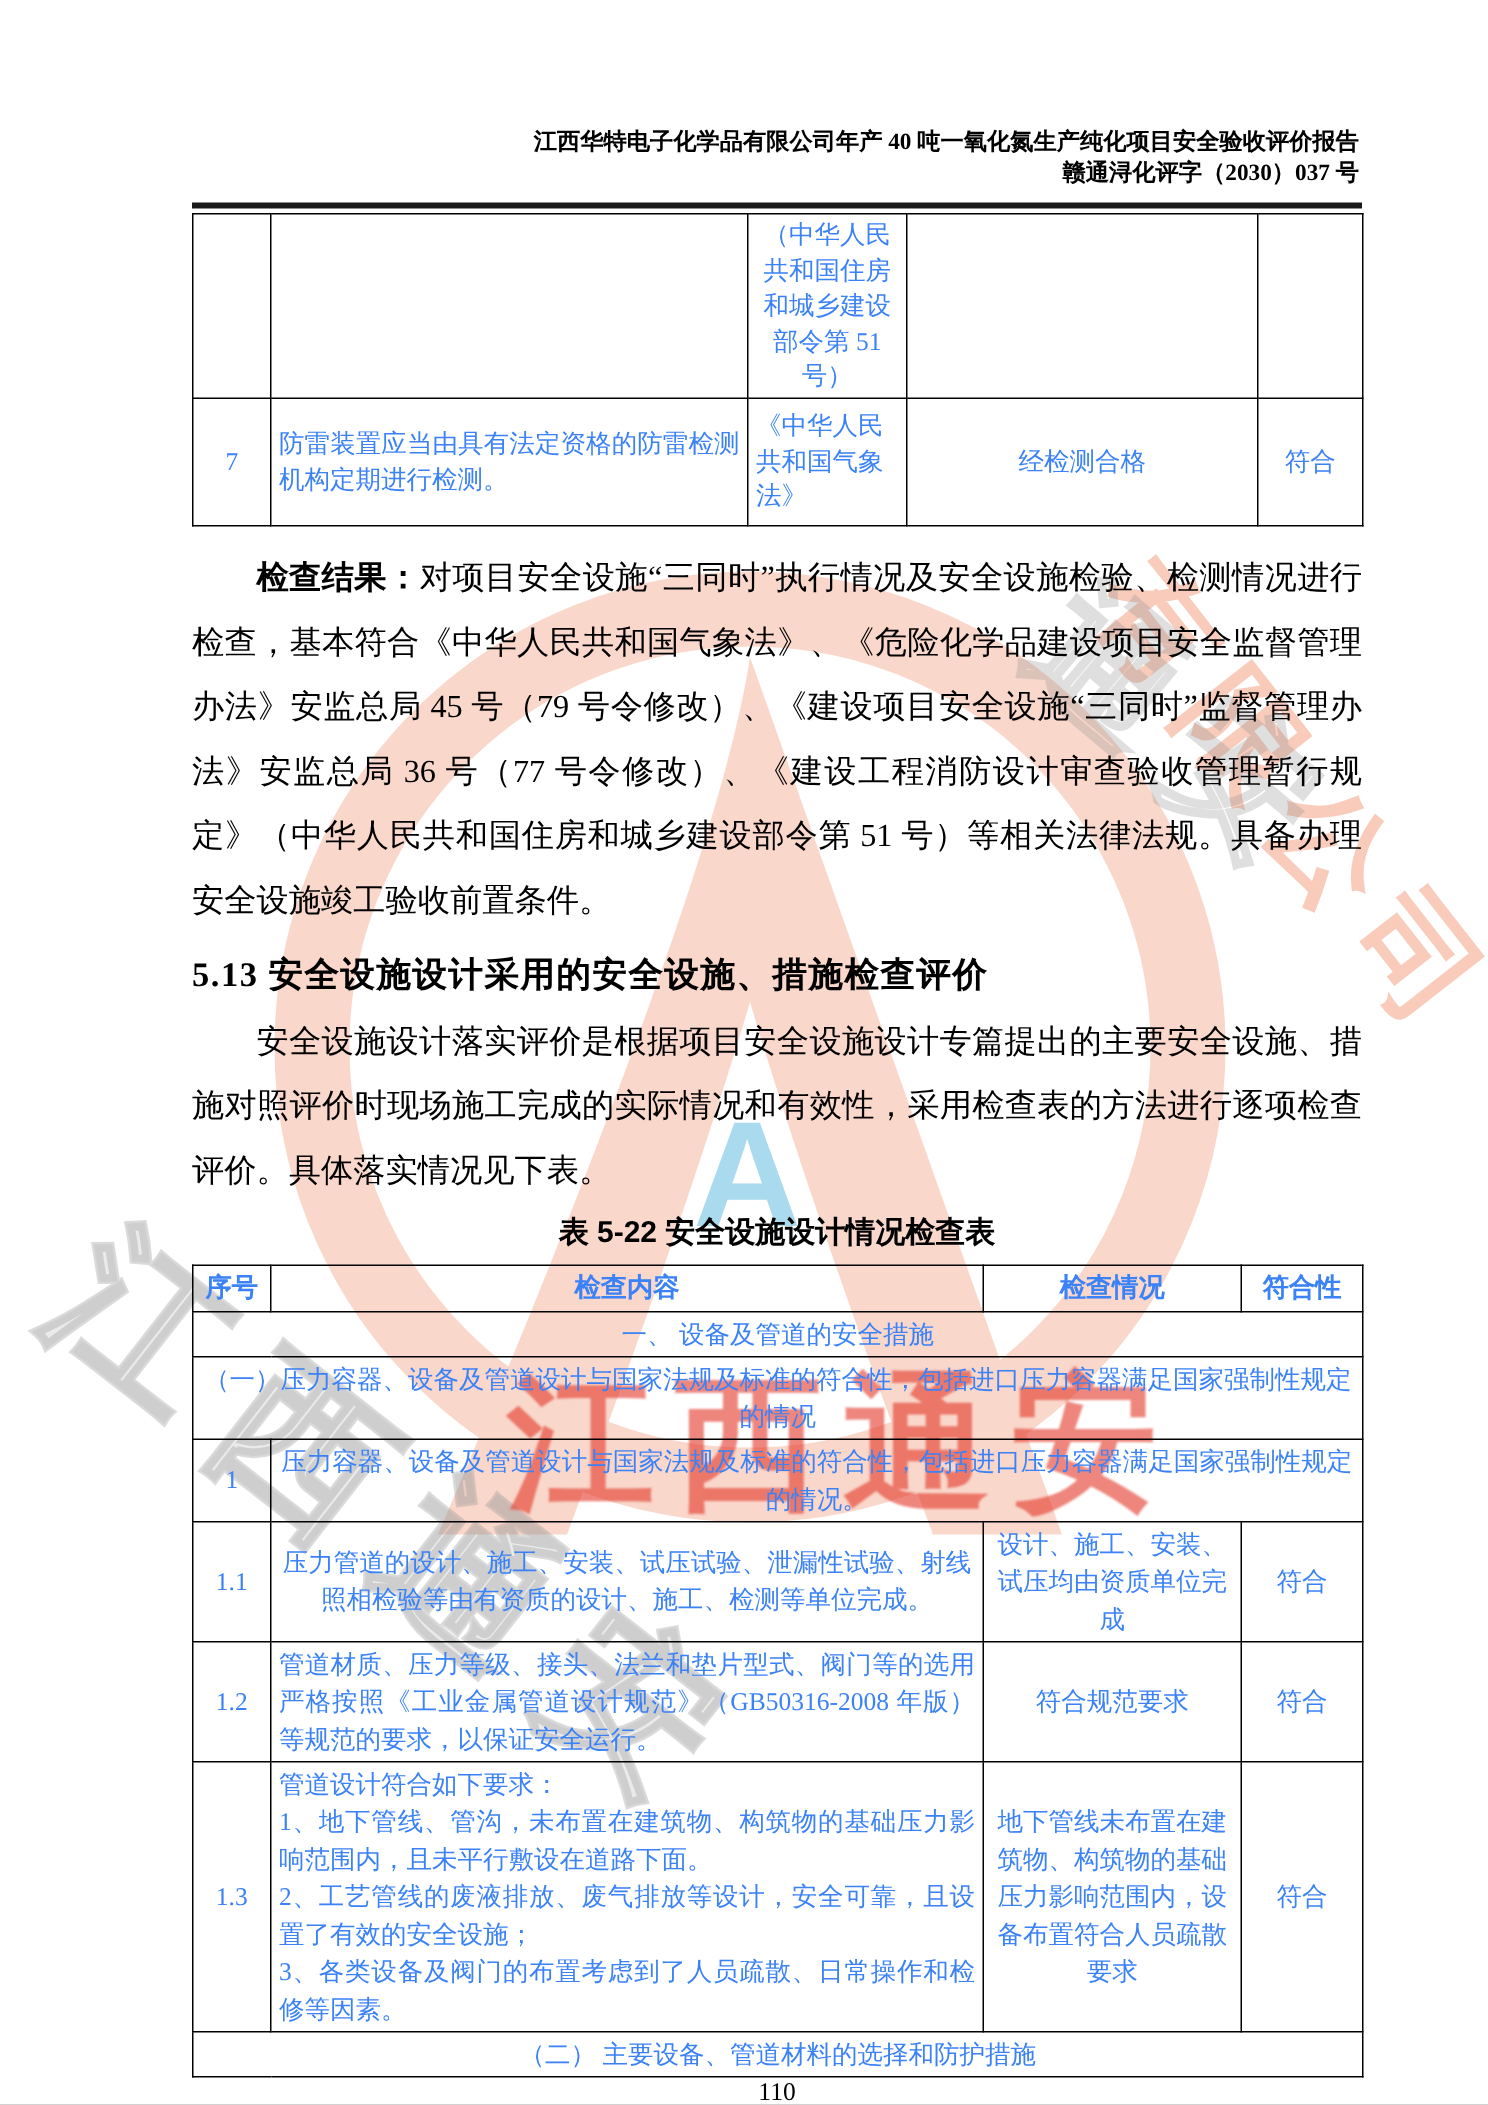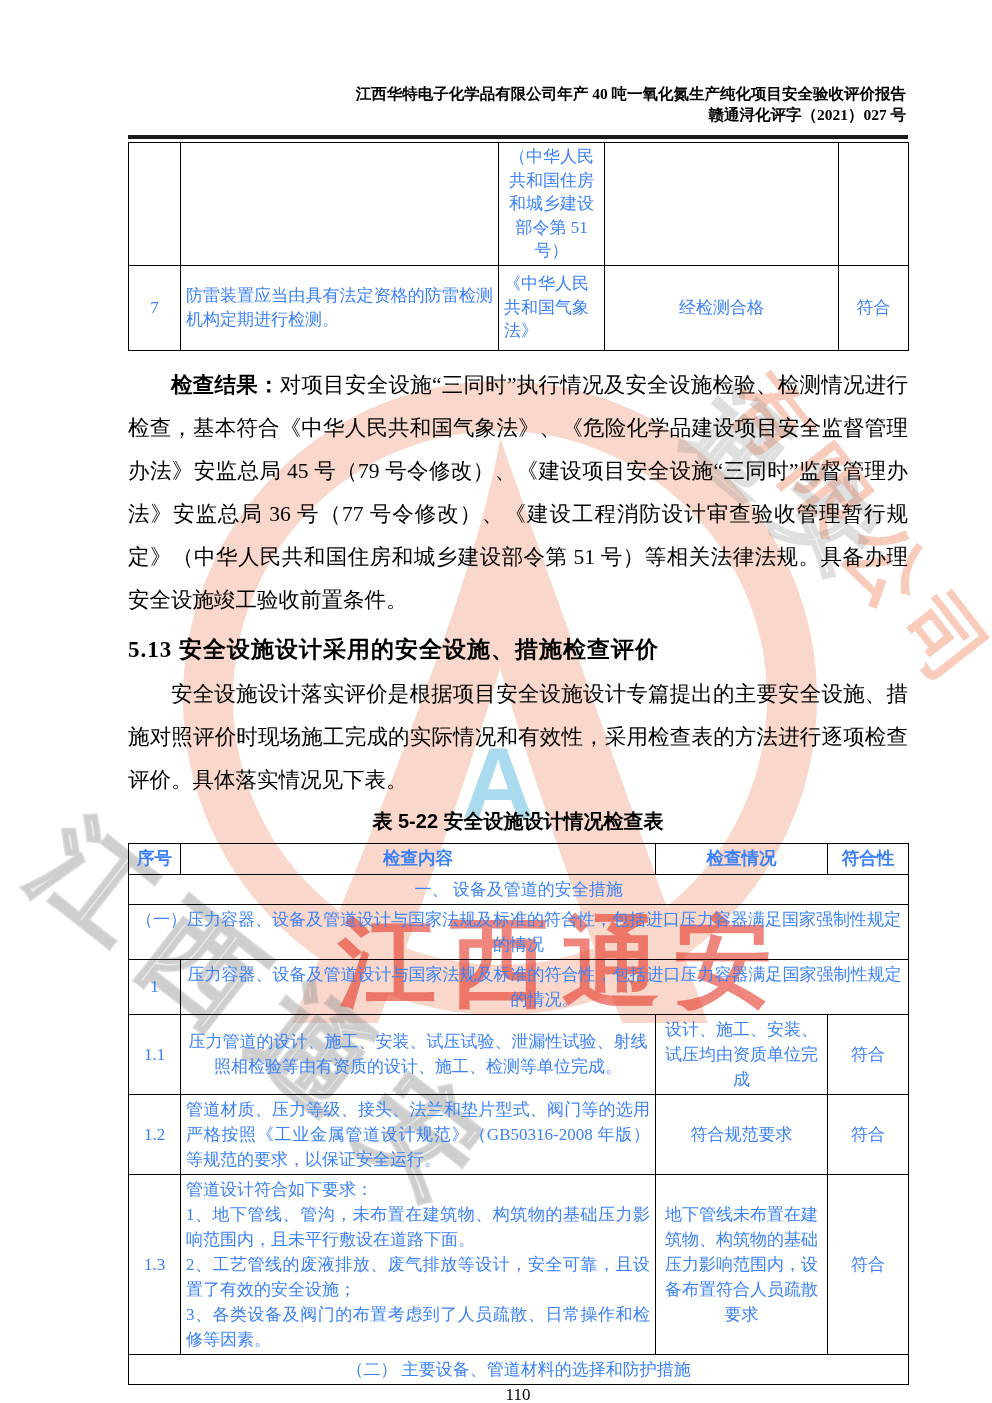--- a/index.html
+++ b/index.html
@@ -64,21 +64,21 @@
     <div class="wm-diag wm-gray-1">江西通安</div>
     <div class="wm-diag wm-gray-2">通安</div>
     <div class="wm-red">江西通安</div>
   </div>
 
   <div class="content">
     <div class="inner">
 
       <div class="doc-header">
         <span>江西华特电子化学品有限公司年产 40 吨一氧化氮生产纯化项目安全验收评价报告</span>
-        <span>赣通浔化评字（2021）027 号</span>
+        <span>赣通浔化评字（2030）037 号</span>
       </div>
       <div class="rule"></div>
 
       <table class="t1">
         <colgroup>
             <col style="width:52px">
             <col style="width:318px">
             <col style="width:106px">
             <col style="width:234px">
             <col style="width:70px">

